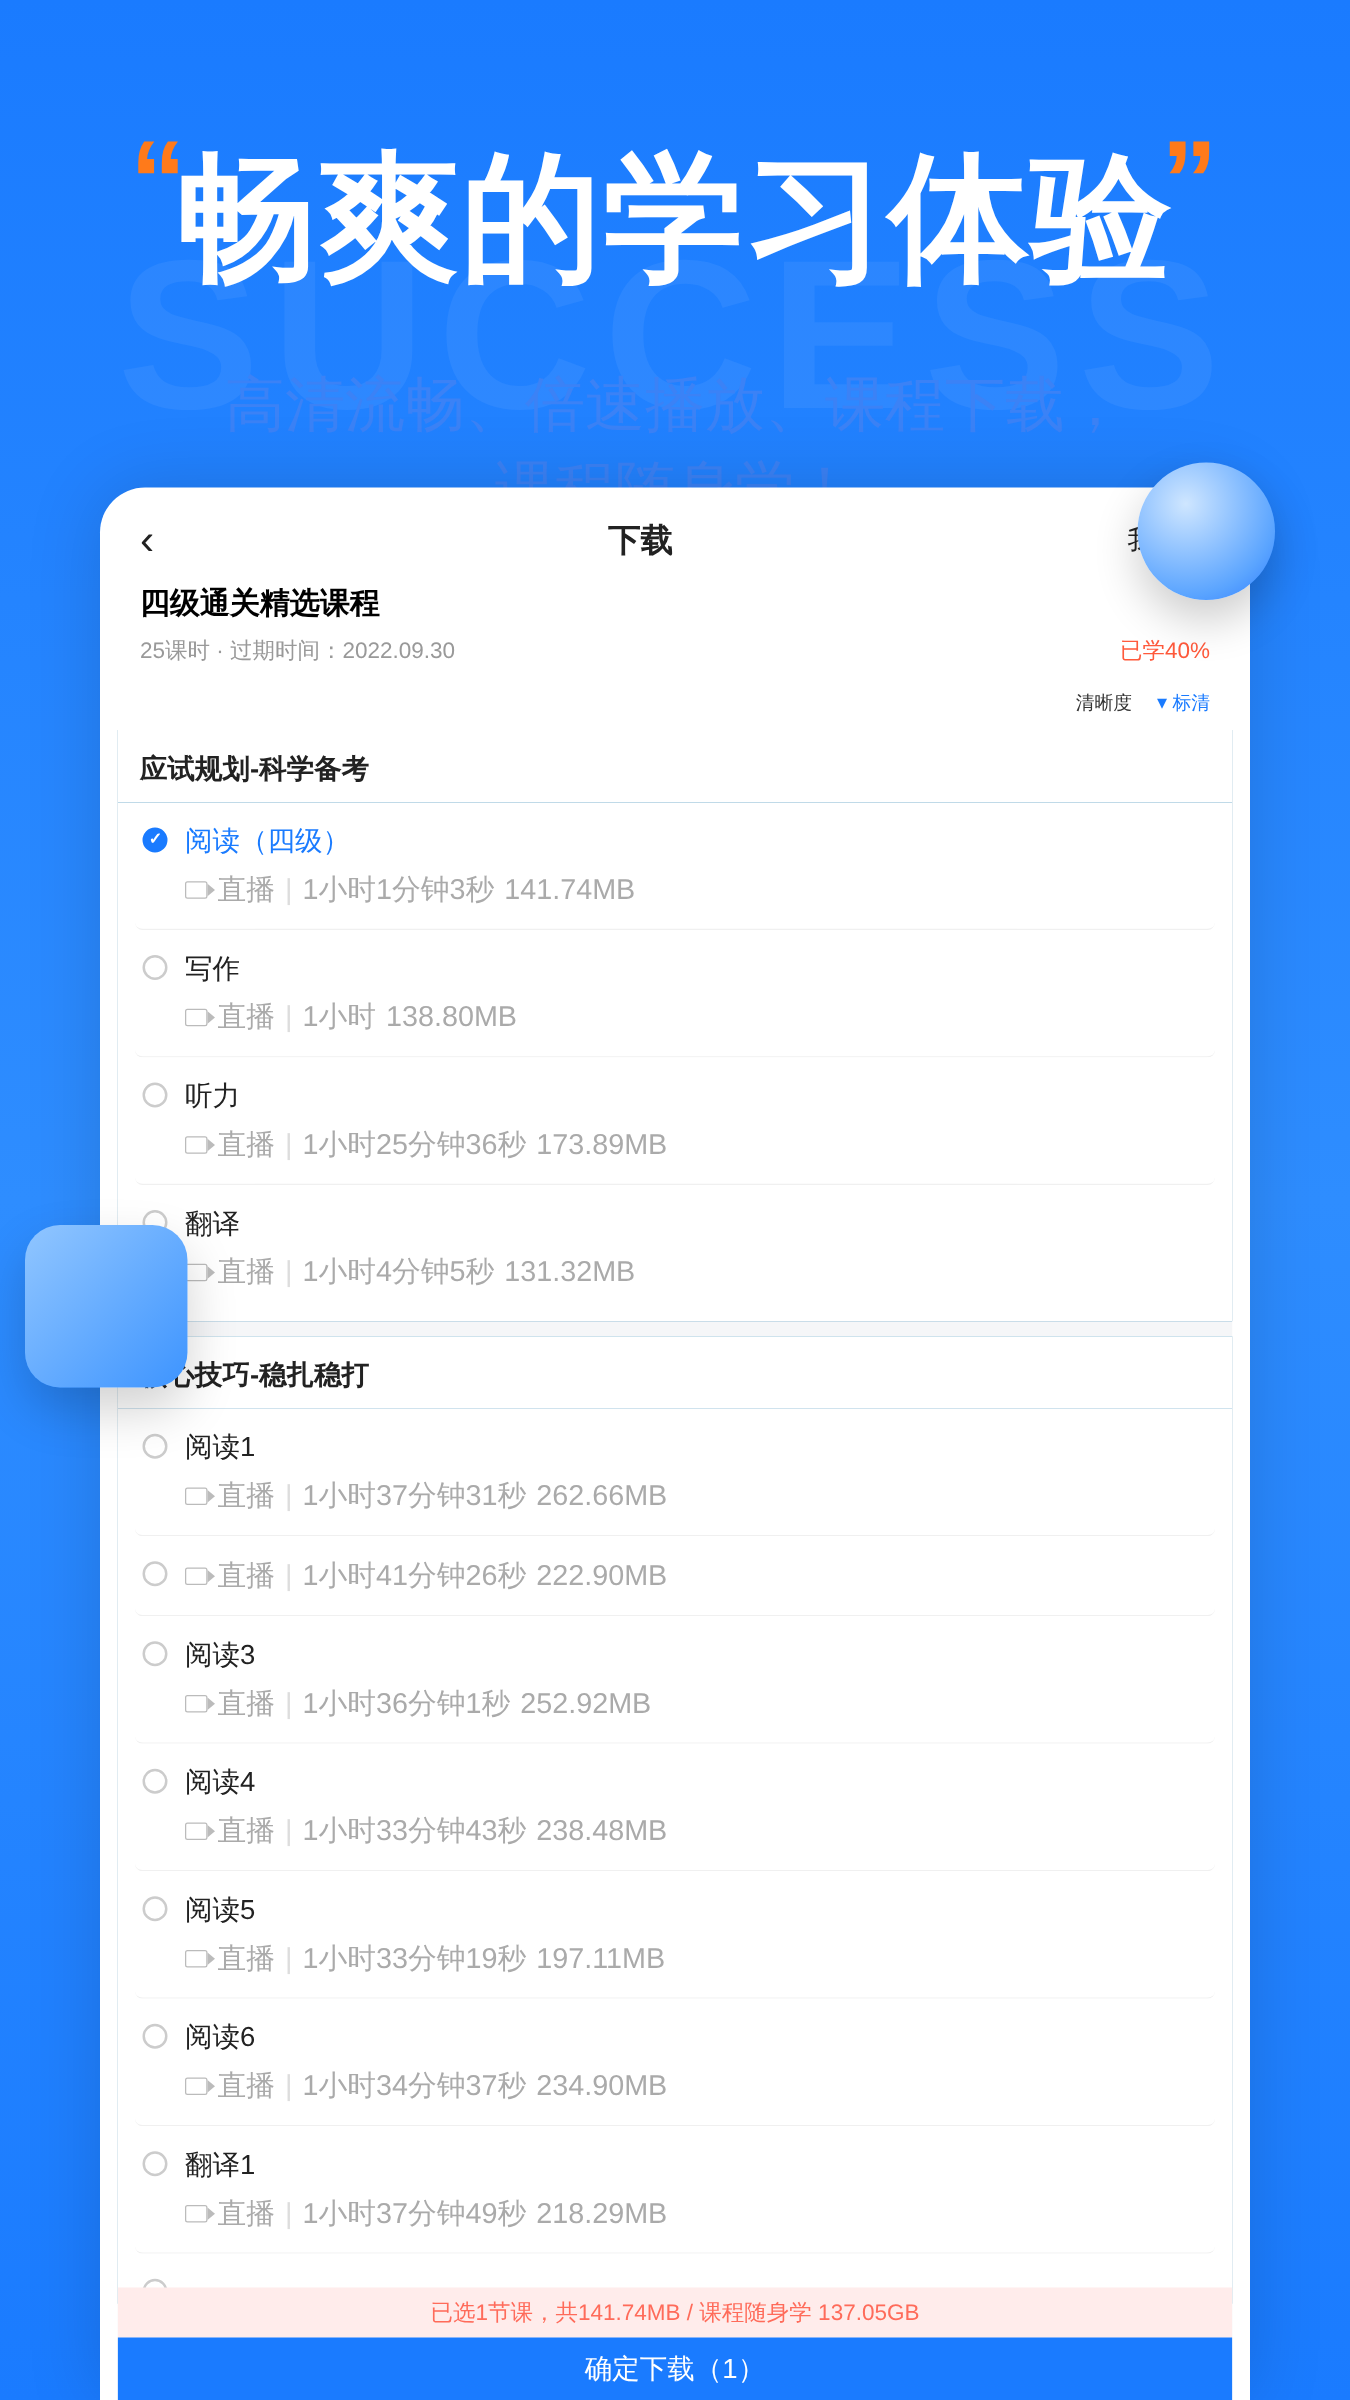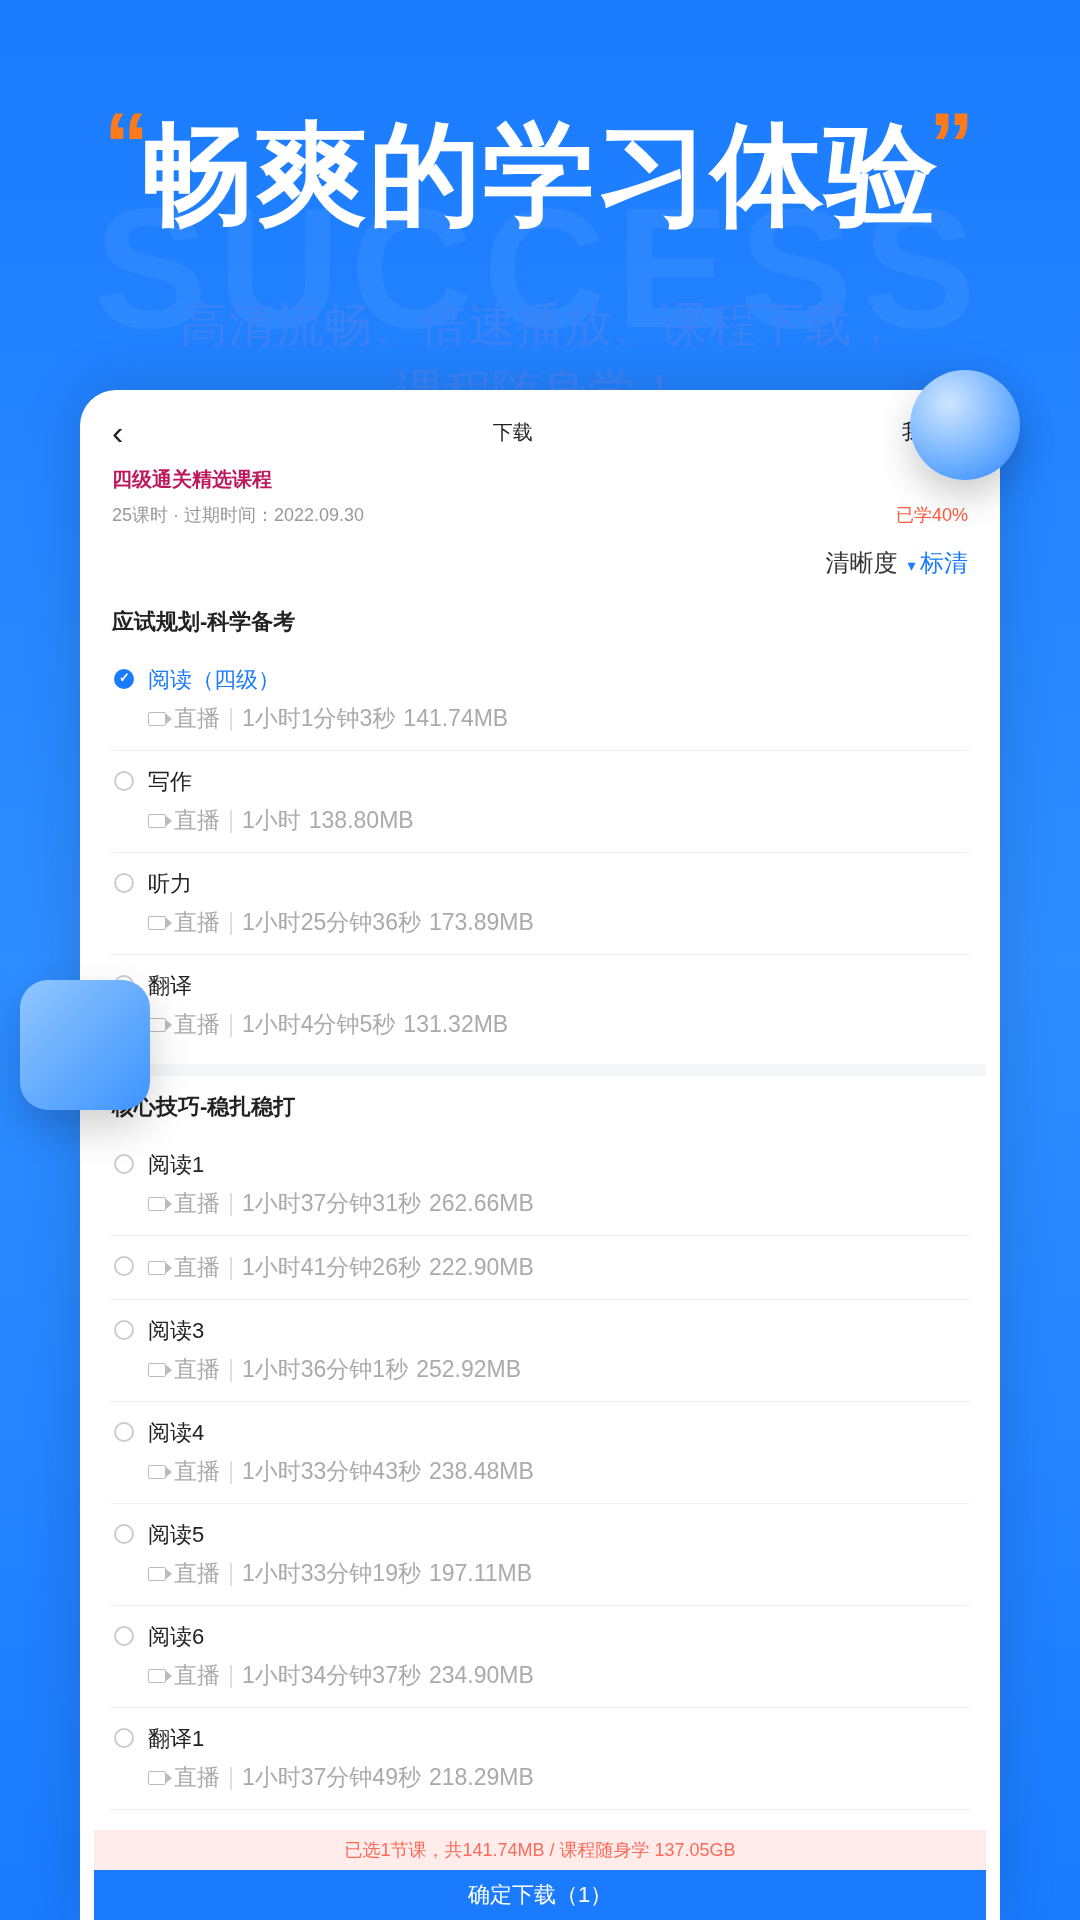--- a/index.html
+++ b/index.html
@@ -79,46 +79,46 @@
 
 
 .navbar {
   height: 56px;
   display: flex;
   align-items: center;
   justify-content: space-between;
   padding: 0 18px;
   font-size: 24px;
 }
-.navbar .title { font-size: 20px; color: #222; font-weight: 400; }
+.navbar .title { font-size: 26px; color: #222; font-weight: 700; }
 .navbar .back { font-size: 34px; color: #222; line-height: 1; cursor: pointer; }
 .navbar .right { font-size: 22px; color: #222; }
 
 
 .course-header {
   padding: 6px 18px 10px 18px;
 }
-.course-title { font-size: 20px; color: #be185d; font-weight: 600; }
+.course-title { font-size: 24px; color: #000000; font-weight: 600; }
 .course-meta-row {
   display: flex;
   justify-content: space-between;
   align-items: center;
   margin-top: 10px;
 }
 .course-meta { font-size: 18px; color: #999; }
 .progress { font-size: 18px; color: #ff5a3c; }
 
 
 .quality-row {
   padding: 10px 18px 12px 18px;
   display: flex;
   justify-content: flex-end;
   align-items: center;
-  gap: 10px;
-  font-size: 24px;
+  gap: 20px;
+  font-size: 15px;
 }
 .quality-label { color: #333; }
 .quality-value { color: #1a7bff; font-weight: 500; }
 .quality-value::before { content: "▾ "; color: #1a7bff; font-size: 16px; }
 
 
 .scroll {
   flex: 1;
   overflow-y: hidden;
   background: #f5f6f8;

